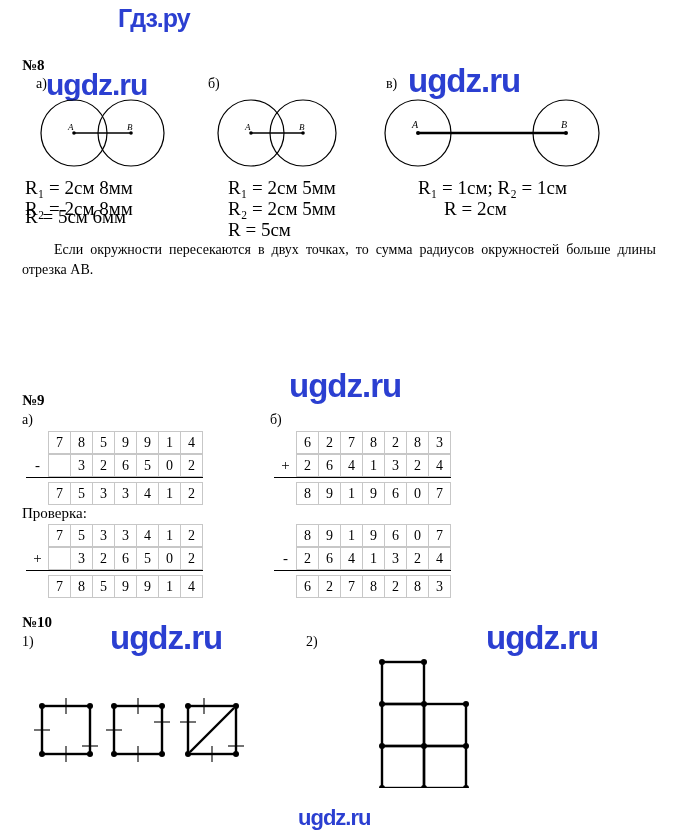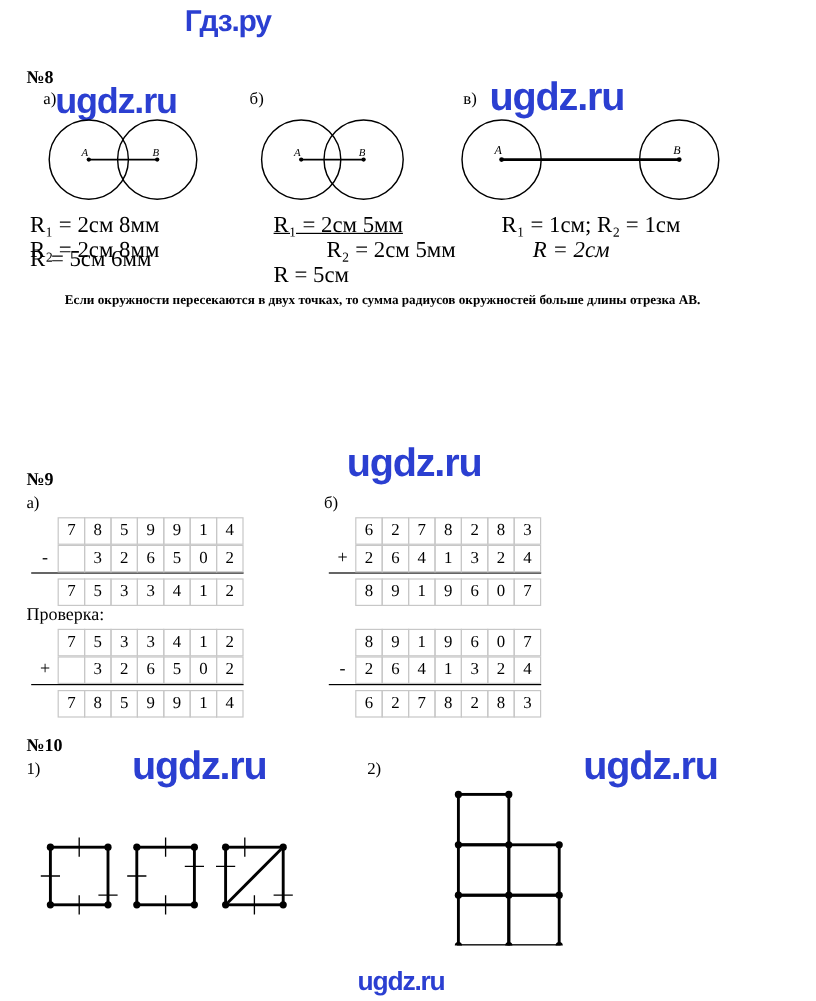--- a/index.html
+++ b/index.html
@@ -16,21 +16,21 @@
   
   .wm{
     position:absolute;
     font-family:"Liberation Sans", sans-serif;
     font-weight:bold;
     color:#2b3fd1;
     letter-spacing:-1px;
     white-space:nowrap;
     pointer-events:none;
   }
-  .wm-top{left:118px;top:4px;font-size:25px;margin-left:36px;}
+  .wm-top{left:118px;top:4px;font-size:25px;}
   .wm-a{left:46px;top:68px;font-size:30px;}
   .wm-b{left:408px;top:62px;font-size:33px;}
   .wm-mid{left:289px;top:367px;font-size:33px;}
   .wm-l{left:110px;top:619px;font-size:33px;}
   .wm-r{left:486px;top:619px;font-size:33px;}
   .wm-bot{left:298px;top:805px;font-size:22px;}
 
   
   .task-num{
     position:absolute;
@@ -47,25 +47,24 @@
     position:absolute;
     font-family:"Liberation Serif", serif;
     font-size:19px;
     white-space:nowrap;
   }
 
   
   .para{
     position:absolute;
     font-family:"Liberation Serif", serif;
-    font-size:11px;
+    font-size:14px;
     text-align:justify;
     line-height:20px;
     text-indent:32px;
-    font-weight:bold;
   }
 
   
   svg{display:block;}
   .fig{position:absolute;}
 
   
   .calc{position:absolute;}
   .crow{display:flex;height:23px;}
   .cell{
@@ -145,26 +144,26 @@
       <circle cx="184" cy="40" r="2" fill="#000"></circle>
       <text x="30" y="35" font-family="Liberation Serif, serif" font-style="italic" font-size="10">A</text>
       <text x="179" y="35" font-family="Liberation Serif, serif" font-style="italic" font-size="10">B</text>
     </svg>
   </div>
 
   <div class="mathline" style="left:25px;top:177px;">R₁ = 2см 8мм</div>
   <div class="mathline" style="left:25px;top:198px;">R₂ = 2см 8мм</div>
   <div class="mathline" style="left:25px;top:206px;">R = 5см 6мм</div>
 
-  <div class="mathline" style="left:228px;top:177px;text-decoration:underline;">R₁ = 2см 5мм</div>
-  <div class="mathline" style="left:228px;top:198px;margin-left:44px;">R₂ = 2см 5мм</div>
+  <div class="mathline" style="left:228px;top:177px;">R₁ = 2см 5мм</div>
+  <div class="mathline" style="left:228px;top:198px;">R₂ = 2см 5мм</div>
   <div class="mathline" style="left:228px;top:219px;">R = 5см</div>
 
   <div class="mathline" style="left:418px;top:177px;">R₁ = 1см; R₂ = 1см</div>
-  <div class="mathline" style="left:444px;top:198px;font-style:italic;">R = 2см</div>
+  <div class="mathline" style="left:444px;top:198px;">R = 2см</div>
 
   <div class="para" style="left:22px;top:240px;width:634px;">Если окружности пересекаются в двух точках, то сумма радиусов окружностей больше длины отрезка AB.</div>
 
   <div class="task-num" style="left:22px;top:392px;">№9</div>
   <div class="lbl" style="left:22px;top:412px;">а)</div>
   <div class="lbl" style="left:270px;top:412px;">б)</div>
 
   <div class="calc" id="calc-a-first" style="left:26px;top:431px;">
       <div class="crow">
         <div class="opcell"></div>

